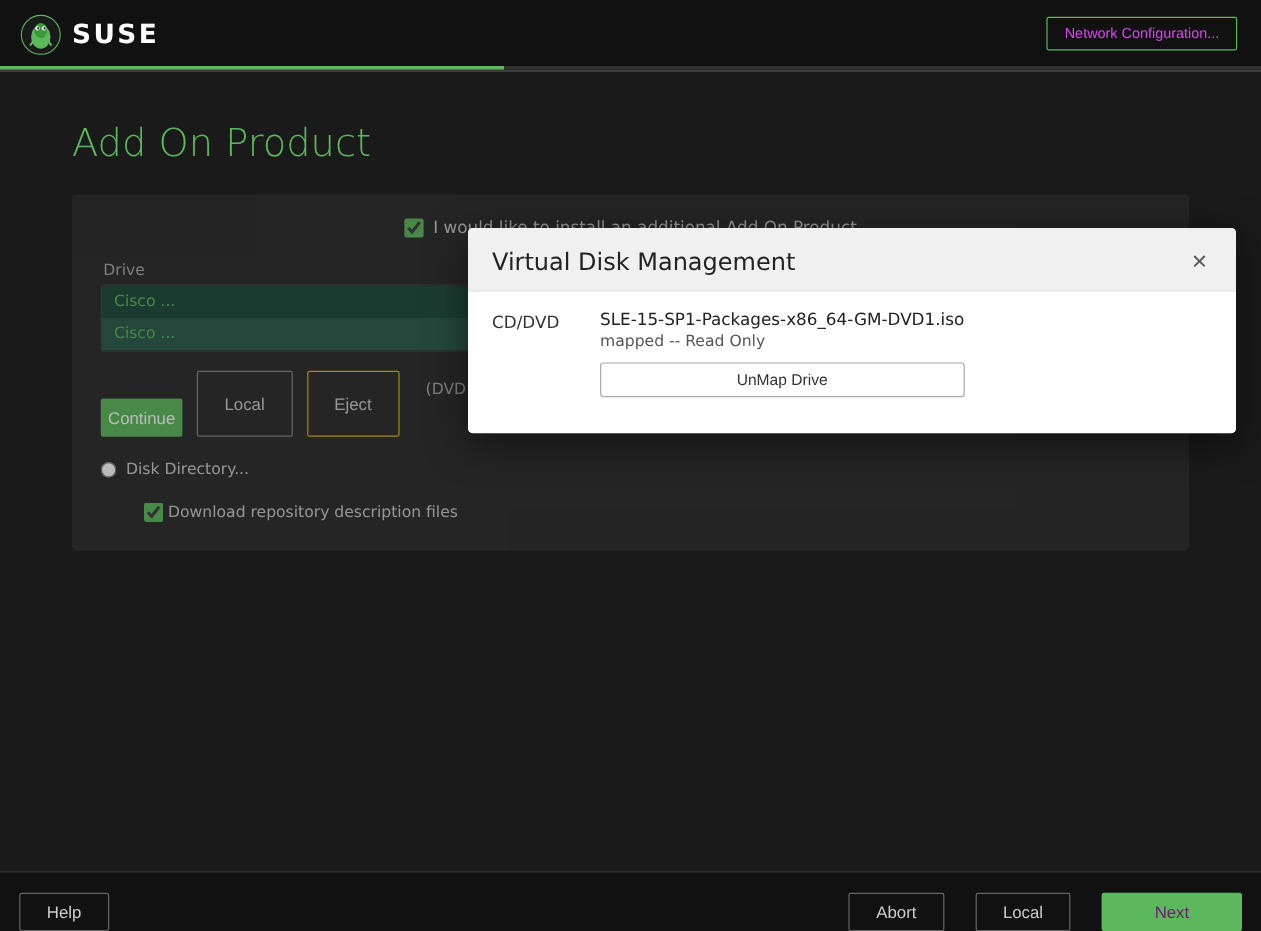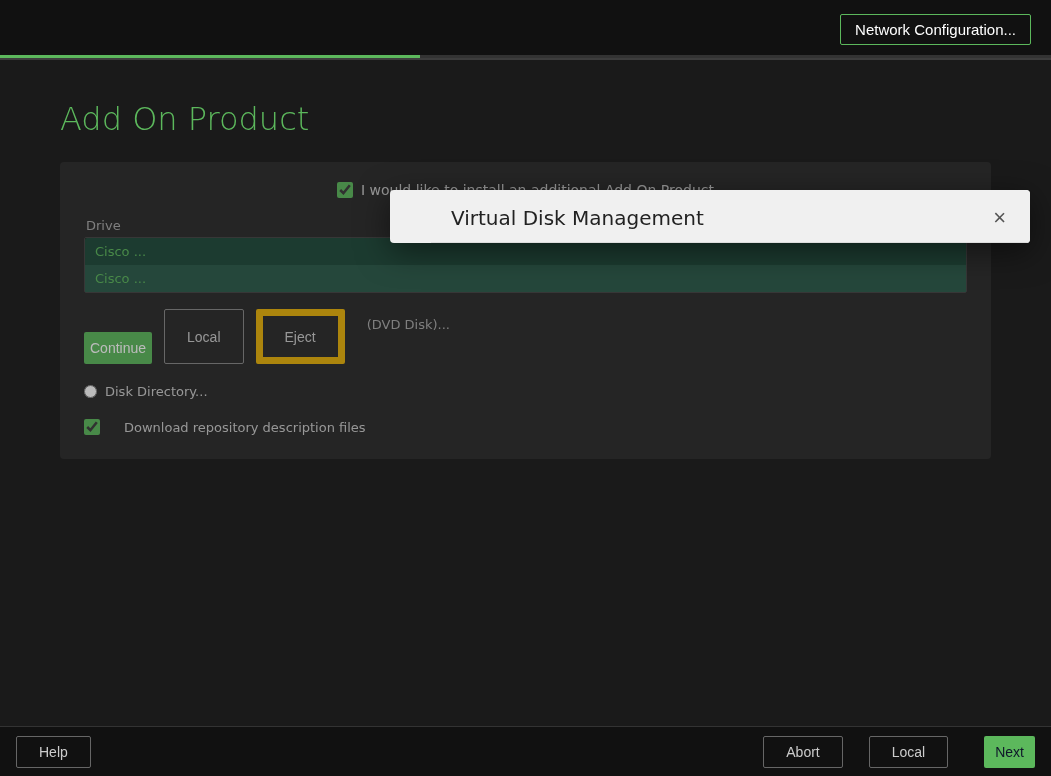--- a/index.html
+++ b/index.html
@@ -49,23 +49,23 @@
       letter-spacing: 2px;
     }
 
     
     .network-btn {
       position: absolute;
       right: 20px;
       top: 14px;
       background: transparent;
       border: 1px solid #5cb85c;
-      color: #ffffff;
+      color: #d946ef;
       padding: 6px 14px;
-      font-size: 15px;
+      font-size: 12px;
       cursor: pointer;
       border-radius: 2px;
     }
 
     
     .main-content {
       padding: 40px 60px 20px 60px;
       position: relative;
     }
 
@@ -142,21 +142,21 @@
       background: transparent;
       border: 1px solid #888;
       color: #ccc;
       padding: 8px 22px;
       font-size: 14px;
       cursor: pointer;
       border-radius: 2px;
     }
     .btn-eject {
       background: transparent;
-      border: 7px solid #eab308;
+      border: 1px solid #eab308;
       color: #ccc;
       padding: 8px 22px;
       font-size: 14px;
       cursor: pointer;
       border-radius: 2px;
     }
 
     .disk-option {
       font-size: 13px;
       color: #aaa;
@@ -176,22 +176,23 @@
       gap: 8px;
     }
     .radio-option input[type="radio"] {
       accent-color: #5cb85c;
     }
     .radio-option label { font-size: 13px; color: #ccc; }
 
     .download-row {
       display: flex;
       align-items: flex-end;
-      gap: 24px;
+      gap: 4px;
       margin-top: 20px;
+      margin-left: 36px;
     }
     .download-row input[type="checkbox"] {
       accent-color: #5cb85c;
       width: 16px;
       height: 16px;
     }
     .download-label { font-size: 13px; color: #ccc; }
 
     
     .dialog-overlay {
@@ -214,21 +215,20 @@
       overflow: hidden;
     }
 
     .dialog-header {
       background: #f0f0f0;
       padding: 16px 20px 12px 20px;
       display: flex;
       justify-content: space-between;
       align-items: center;
       border-bottom: 1px solid #ddd;
-      margin-left: 41px;
     }
     .dialog-title {
       font-size: 20px;
       color: #222;
       font-weight: 400;
     }
     .dialog-close {
       background: transparent;
       border: none;
       font-size: 22px;
@@ -283,52 +283,66 @@
 
     
     .bottom-bar {
       position: absolute;
       bottom: 0;
       left: 0;
       width: 100%;
       height: 50px;
       background-color: #111;
       display: flex;
-      align-items: center;
+      align-items: flex-end;
       justify-content: space-between;
       padding: 0 16px;
       border-top: 1px solid #333;
     }
     .bottom-left { display: flex; gap: 8px; }
     .bottom-right { display: flex; gap: 26px; }
 
     .btn-help, .btn-abort, .btn-back {
       background: transparent;
       border: 1px solid #666;
       color: #ccc;
       padding: 7px 22px;
       font-size: 14px;
       cursor: pointer;
       border-radius: 2px;
     }
     .btn-next {
       background: #5cb85c;
       border: none;
-      color: #0f172a;
-      padding: 7px 11px;
-      font-size: 14px;
-      cursor: pointer;
-      border-radius: 2px;
-      margin-left: 10px;
+      color: #701a75;
+      padding: 7px 44px;
+      font-size: 14px;
+      cursor: pointer;
+      border-radius: 2px;
     }
   </style>
 </head>
 <body>
 
 <div class="top-bar">
+  <div class="suse-logo">
+
+    <svg class="suse-logo-gecko" viewBox="0 0 40 40" xmlns="http://www.w3.org/2000/svg">
+      <circle cx="20" cy="20" r="18" fill="#1a1a1a" stroke="#5cb85c" stroke-width="1"></circle>
+      <ellipse cx="20" cy="22" rx="9" ry="11" fill="#5cb85c"></ellipse>
+      <ellipse cx="20" cy="16" rx="6" ry="7" fill="#3a9a3a"></ellipse>
+      <circle cx="17" cy="14" r="2" fill="#fff"></circle>
+      <circle cx="23" cy="14" r="2" fill="#fff"></circle>
+      <circle cx="17.5" cy="14" r="1" fill="#111"></circle>
+      <circle cx="23.5" cy="14" r="1" fill="#111"></circle>
+      <path d="M14 24 Q12 28 10 30" stroke="#5cb85c" stroke-width="2" fill="none"></path>
+      <path d="M26 24 Q28 28 30 30" stroke="#5cb85c" stroke-width="2" fill="none"></path>
+    </svg>
+    <span class="suse-logo-text">SUSE</span>
+  </div>
   <button class="network-btn">Network Configuration...</button>
 </div>
 
 <div class="main-content">
   <h1 class="page-title">Add On Product</h1>
 
   <div class="addon-panel">
     <div class="checkbox-row">
       <input type="checkbox" checked="" id="addon-check" style="">
       <label for="addon-check" class="checkbox-label">I would like to install an additional Add On Product</label>
@@ -362,20 +376,30 @@
       <input type="checkbox" checked="" id="download-check" style="">
       <label for="download-check" class="download-label">Download repository description files</label>
     </div>
   </div>
 
   <div class="dialog-overlay">
     <div class="dialog">
       <div class="dialog-header">
         <span class="dialog-title">Virtual Disk Management</span>
         <button class="dialog-close">×</button>
+      </div>
+      <div class="dialog-body">
+        <div class="drive-row">
+          <span class="drive-type">CD/DVD</span>
+          <div class="drive-info">
+            <span class="drive-filename">SLE-15-SP1-Packages-x86_64-GM-DVD1.iso</span>
+            <span class="drive-status">mapped -- Read Only</span>
+            <button class="unmap-btn">UnMap Drive</button>
+          </div>
+        </div>
       </div>
     </div>
   </div>
 </div>
 
 <div class="bottom-bar">
   <div class="bottom-left">
     <button class="btn-help">Help</button>
   </div>
   <div class="bottom-right">

